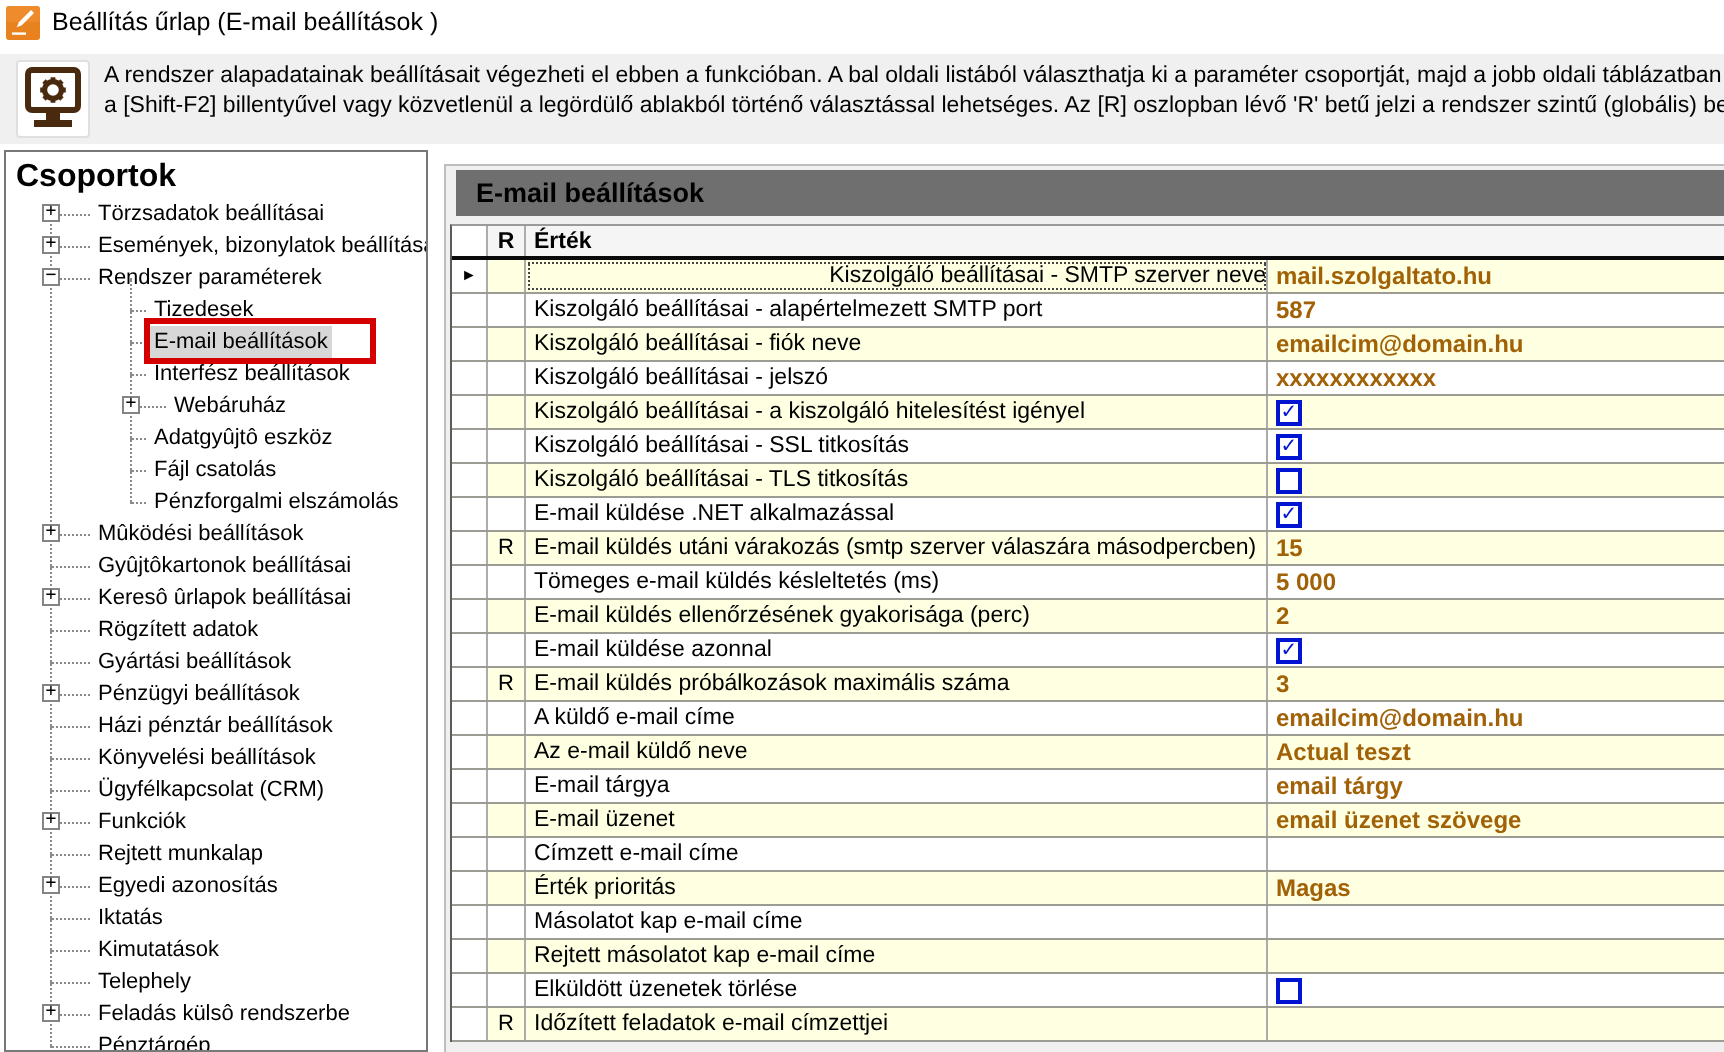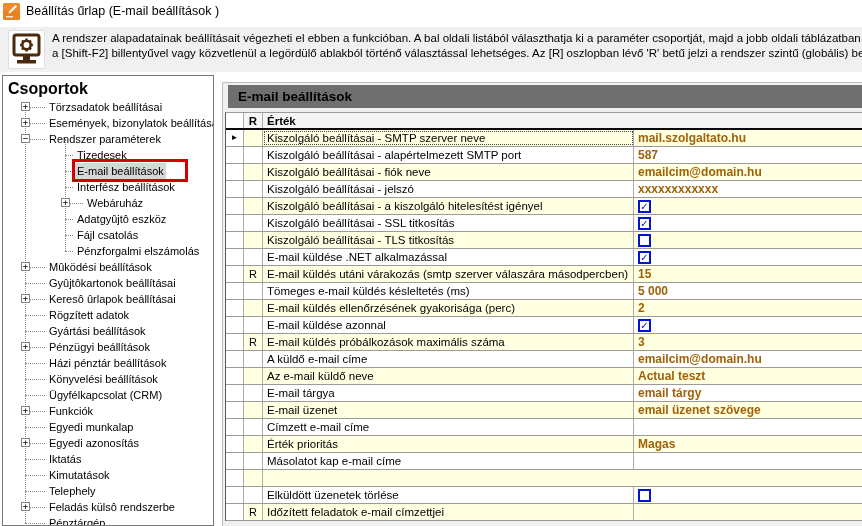--- a/index.html
+++ b/index.html
@@ -61,21 +61,21 @@
     border-bottom:1px solid #9C9C94; background:#fff; }
   .grow.head { background:#F5F5F5; border-bottom:2px solid #0a0a0a; font-weight:bold; }
   .grow.odd { background:#FFFFE1; }
   .c-sel { width:18px; flex:none; border-right:1px solid #ACACAC; background:#fff;
     text-align:center; font-size:8px; line-height:16px; color:#000; }
   .c-r { width:19px; flex:none; border-right:1px solid #ACACAC; text-align:center;
     font-size:11px; }
   .grow.head .c-r { font-weight:bold; font-size:11.5px; }
   .c-prop { width:371px; flex:none; border-right:1px solid #ACACAC; padding-left:4px;
     white-space:nowrap; overflow:hidden; }
-  .grow.sel .c-prop { outline:1px dotted #444; outline-offset:-2px; }
+  .grow.sel .c-prop { outline:1px dotted #444; outline-offset:-2px;text-align:right; }
   .c-val { flex:1 1 auto; padding-left:4px; white-space:nowrap; overflow:hidden;
     display:flex; align-items:center; }
   .val { color:#a16207; font-weight:bold; font-size:12px; }
   .cb { width:13px; height:13px; flex:none; border:2px solid #0014D2; background:#fff;
     color:#0014D2; font-size:10px; line-height:9px; text-align:center; font-weight:bold; }
 </style>
 </head>
 <body>
 
 <div class="screen">
@@ -129,21 +129,21 @@
         <div class="tree-row lv1 has-exp"><span class="exp">+</span><span class="lbl">Mûködési beállítások</span></div>
         <div class="tree-row lv1"><span class="lbl">Gyûjtôkartonok beállításai</span></div>
         <div class="tree-row lv1 has-exp"><span class="exp">+</span><span class="lbl">Keresô ûrlapok beállításai</span></div>
         <div class="tree-row lv1"><span class="lbl">Rögzített adatok</span></div>
         <div class="tree-row lv1"><span class="lbl">Gyártási beállítások</span></div>
         <div class="tree-row lv1 has-exp"><span class="exp">+</span><span class="lbl">Pénzügyi beállítások</span></div>
         <div class="tree-row lv1"><span class="lbl">Házi pénztár beállítások</span></div>
         <div class="tree-row lv1"><span class="lbl">Könyvelési beállítások</span></div>
         <div class="tree-row lv1"><span class="lbl">Ügyfélkapcsolat (CRM)</span></div>
         <div class="tree-row lv1 has-exp"><span class="exp">+</span><span class="lbl">Funkciók</span></div>
-        <div class="tree-row lv1"><span class="lbl">Egyedi munkalap</span></div>
+        <div class="tree-row lv1"><span class="lbl">Rejtett munkalap</span></div>
         <div class="tree-row lv1 has-exp"><span class="exp">+</span><span class="lbl">Egyedi azonosítás</span></div>
         <div class="tree-row lv1"><span class="lbl">Iktatás</span></div>
         <div class="tree-row lv1"><span class="lbl">Kimutatások</span></div>
         <div class="tree-row lv1"><span class="lbl">Telephely</span></div>
         <div class="tree-row lv1 has-exp"><span class="exp">+</span><span class="lbl">Feladás külsô rendszerbe</span></div>
         <div class="tree-row lv1"><span class="lbl">Pénztárgép</span></div>
       </div>
   </div>
 
   <div class="rightpanel">
@@ -310,20 +310,21 @@
           <div class="c-sel"></div>
           <div class="c-r"></div>
           <div class="c-prop">Másolatot kap e-mail címe</div>
           <div class="c-val">
             <span class="val"></span>
           </div>
         </div>
         <div class="grow odd">
           <div class="c-sel"></div>
           <div class="c-r"></div>
+          <div class="c-prop">Rejtett másolatot kap e-mail címe</div>
           <div class="c-val">
             <span class="val"></span>
           </div>
         </div>
         <div class="grow even">
           <div class="c-sel"></div>
           <div class="c-r"></div>
           <div class="c-prop">Elküldött üzenetek törlése</div>
           <div class="c-val">
             <span class="cb"></span>

